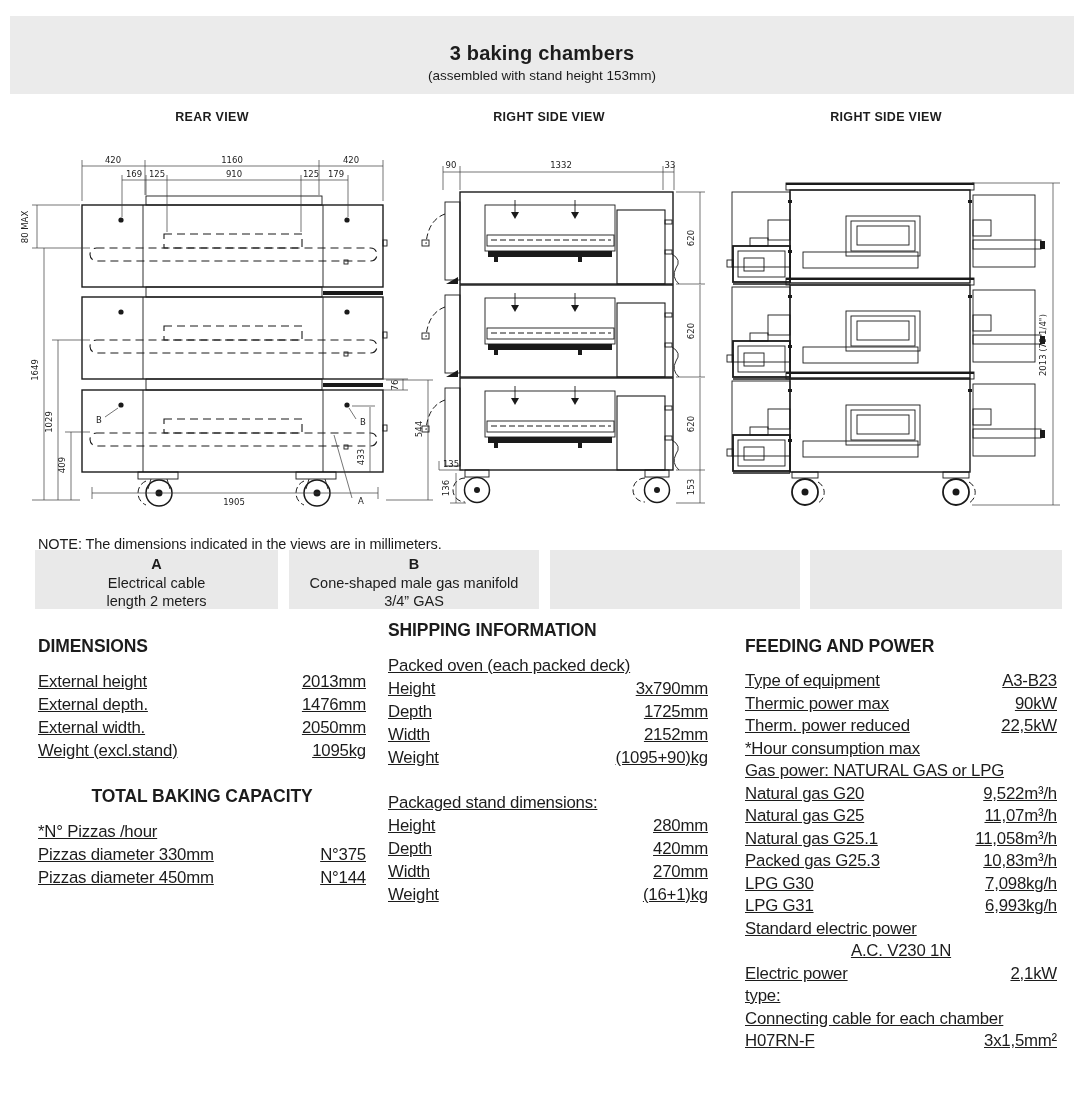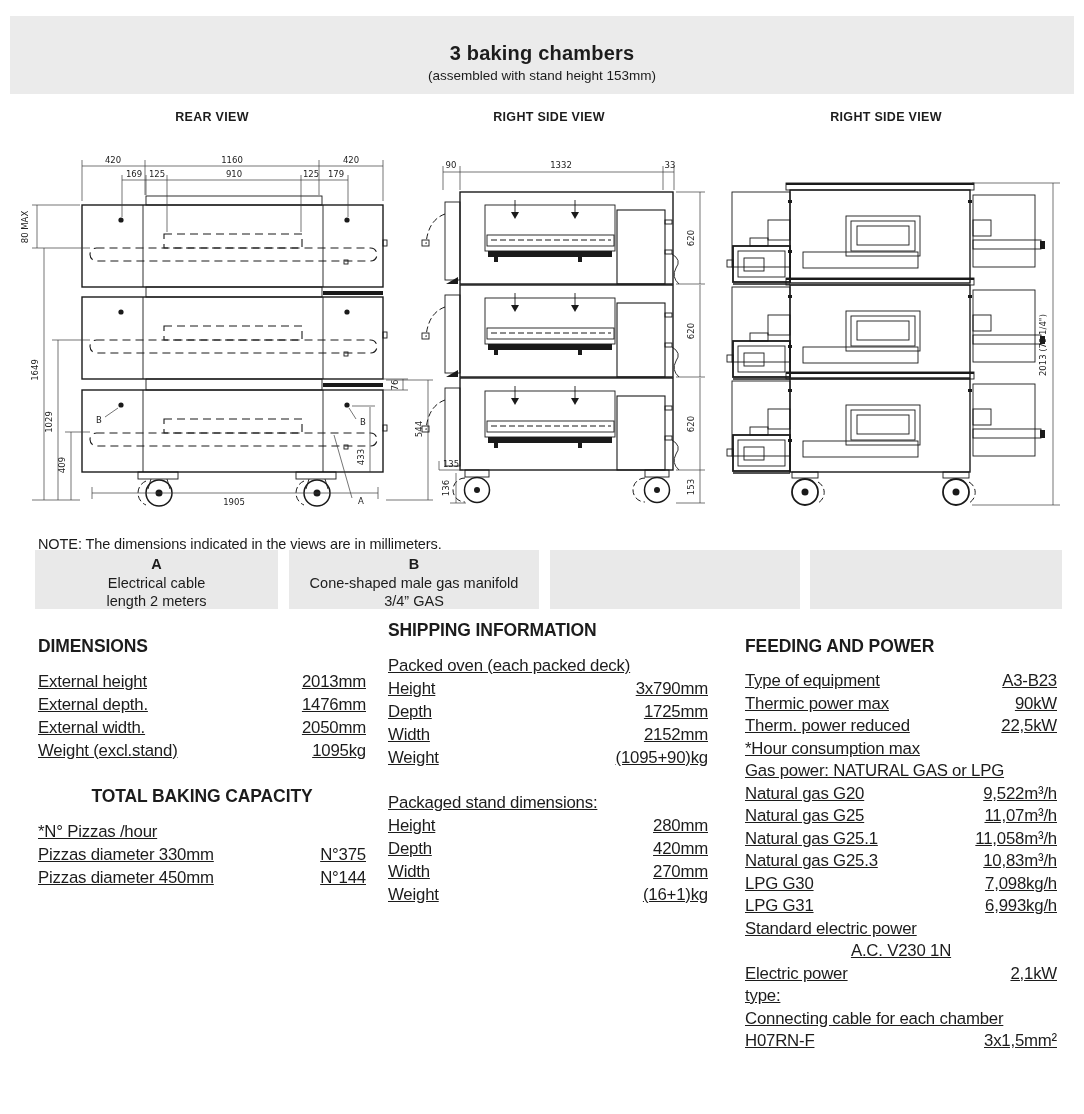--- a/index.html
+++ b/index.html
@@ -393,21 +393,21 @@
         </div>
       <div class="row">
           <span>Natural gas G25</span>
           <span>11,07m³/h</span>
         </div>
       <div class="row">
           <span>Natural gas G25.1</span>
           <span>11,058m³/h</span>
         </div>
       <div class="row">
-          <span>Natural gas G25.3</span>
+          <span>Packed gas G25.3</span>
           <span>10,83m³/h</span>
         </div>
       <div class="row">
           <span>LPG G30</span>
           <span>7,098kg/h</span>
         </div>
       <div class="row">
           <span>LPG G31</span>
           <span>6,993kg/h</span>
         </div>

